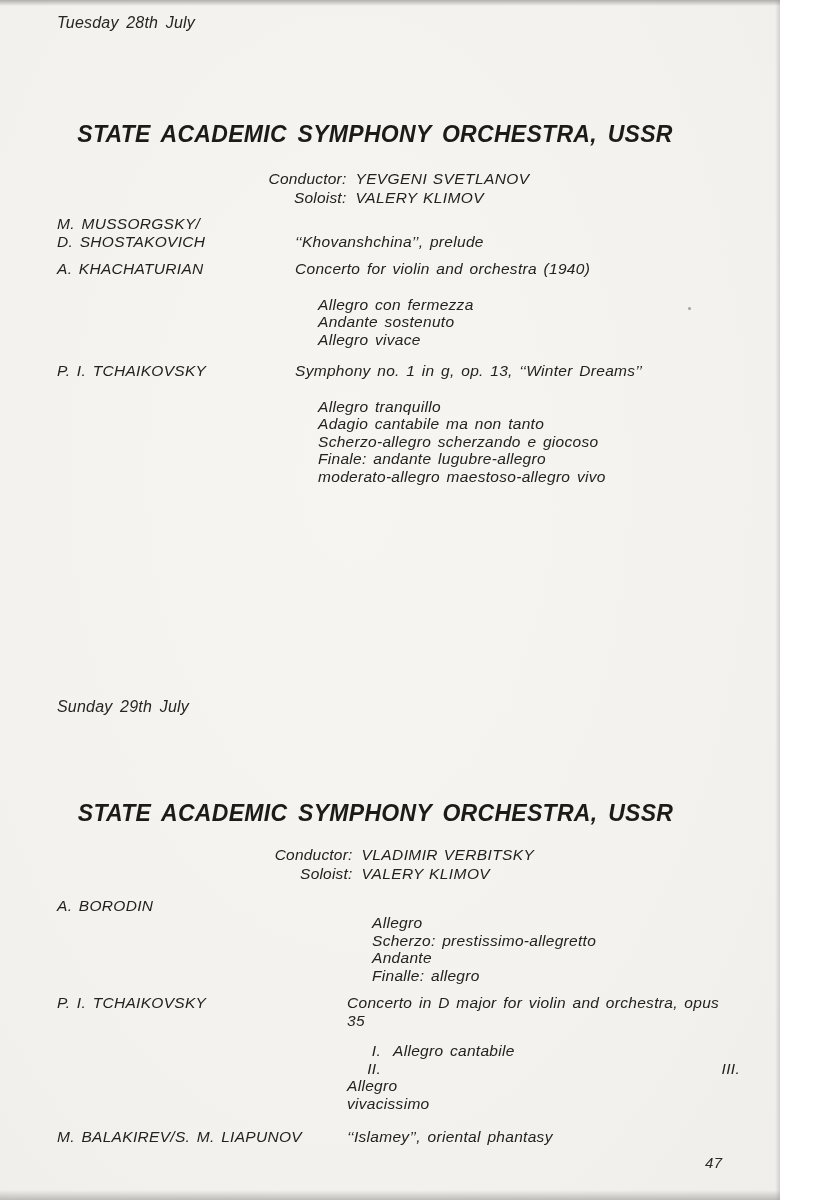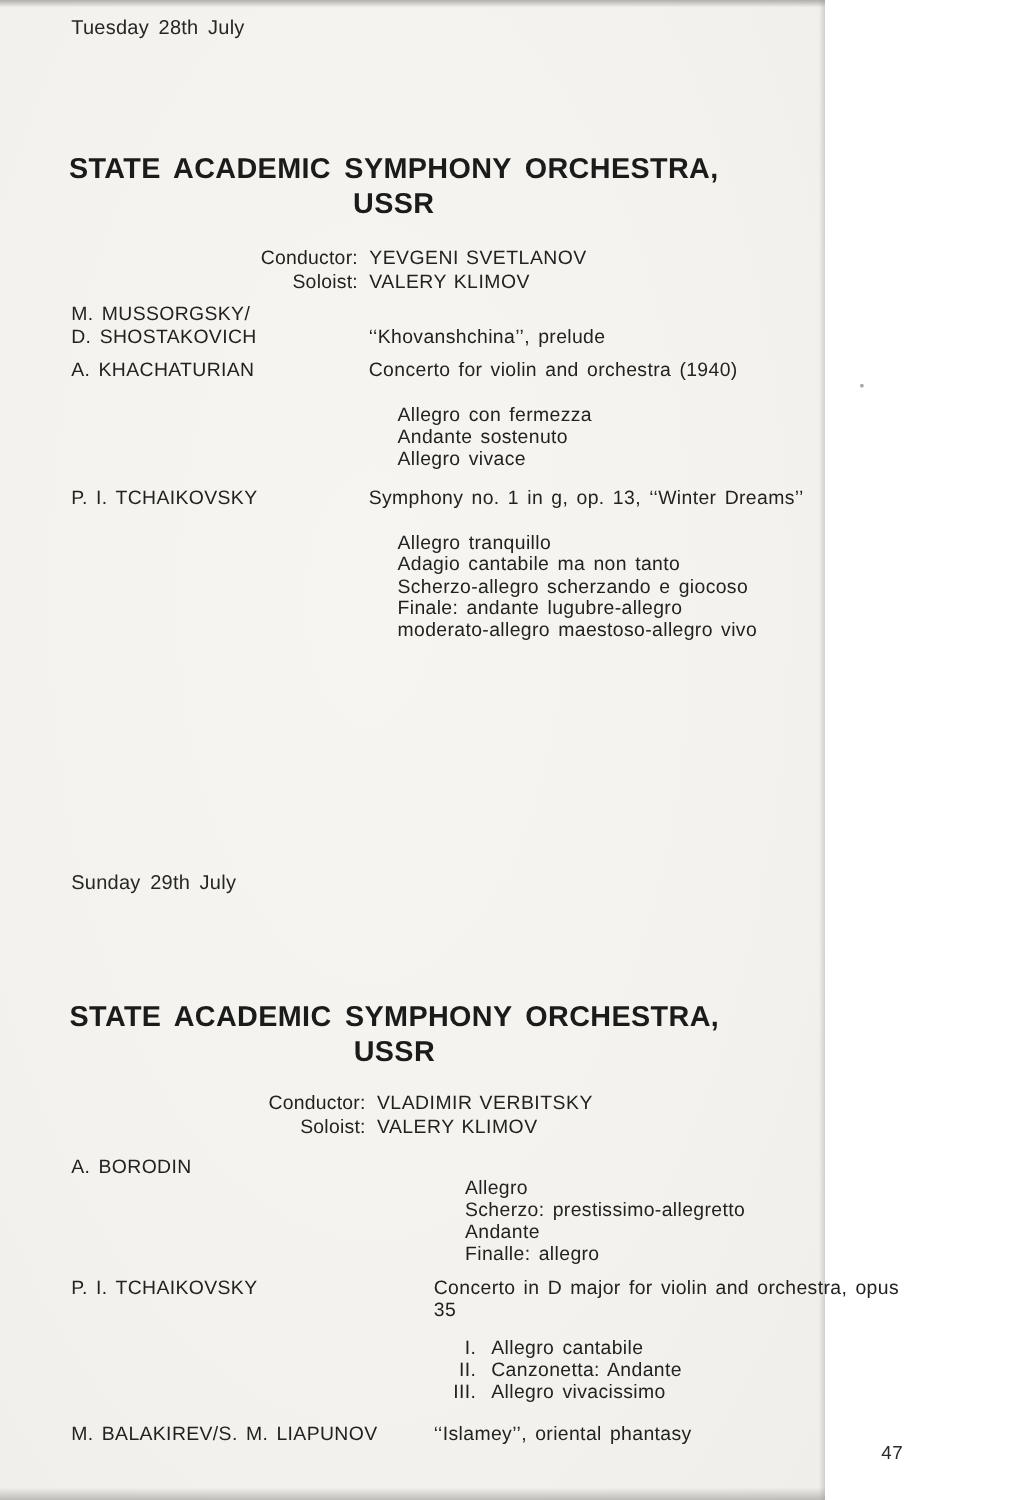--- a/index.html
+++ b/index.html
@@ -4,22 +4,23 @@
 <style>
   html, body {
     margin: 0; padding: 0;
     width: 820px; height: 1200px;
     overflow: hidden;
     font-family: "Liberation Sans", sans-serif;
     color: #222220;
   }
   .scan-page {
     position: relative;
-    width: 660px; height: 1200px;
+    width: 780px; height: 1200px;
     background: radial-gradient(ellipse at 45% 40%, #f6f5f1 0%, #f3f2ee 60%, #efeeea 100%);
+    font-style: italic;
   }
   .edge { position: absolute; pointer-events: none; }
   .edge-top    { top: 0; left: 0; right: 0; height: 6px;
                  background: linear-gradient(180deg, rgba(122,121,117,0.55), rgba(122,121,117,0)); }
   .edge-bottom { bottom: 0; left: 0; right: 0; height: 10px;
                  background: linear-gradient(0deg, rgba(138,137,133,0.5), rgba(138,137,133,0)); }
   .edge-right  { top: 0; bottom: 0; right: 0; width: 5px;
                  background: linear-gradient(270deg, rgba(150,149,145,0.35), rgba(150,149,145,0)); }
 
   .program { position: absolute; }
@@ -188,21 +189,20 @@
             </div>
             <div class="work">
               <div class="work-title">
                 <div class="work-title-line">Concerto in D major for violin and orchestra, opus</div>
                 <div class="work-title-line">35</div>
               </div>
               <div class="movements-numbered">
                 <div class="movement-numeral">I.</div>
                 <div class="movement-text">Allegro cantabile</div>
                 <div class="movement-numeral">II.</div>
-                <div class="movement-text">Canzonetta: Andante</div>
                 <div class="movement-numeral">III.</div>
                 <div class="movement-text">Allegro vivacissimo</div>
               </div>
             </div>
           </div>
           <div class="row">
             <div class="composer">
               <div class="composer-line">M. BALAKIREV/S. M. LIAPUNOV</div>
             </div>
             <div class="work">

